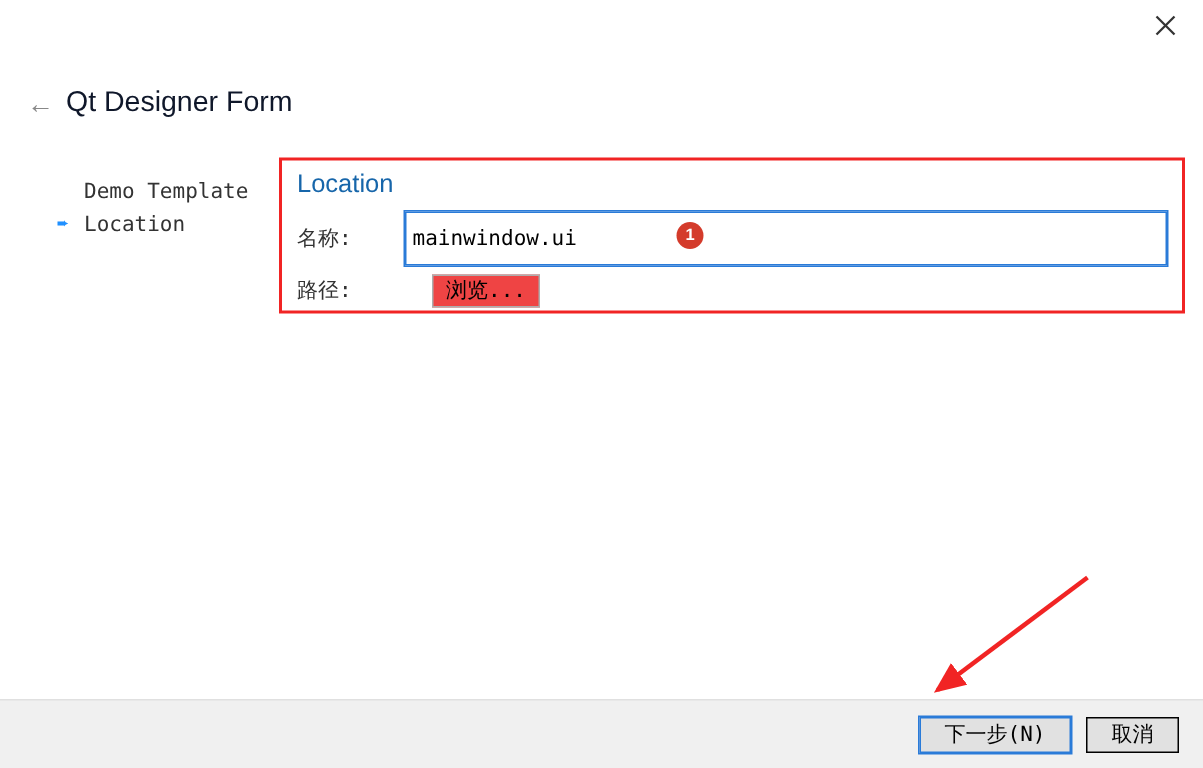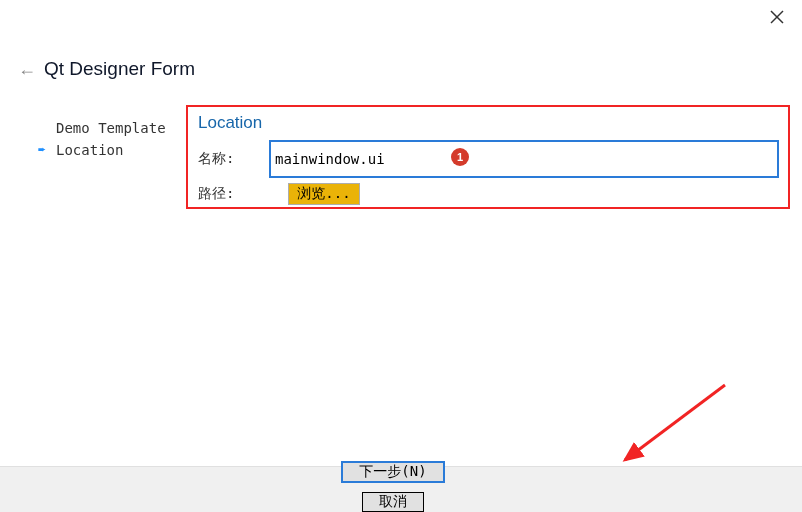--- a/index.html
+++ b/index.html
@@ -99,21 +99,21 @@
       border: 1px solid #2a7bd8;
       outline: 1px solid #2a7bd8;
     }
     .path-input {
       flex: 1;
     }
     .browse-btn {
       margin-left: 18px;
       width: 72px;
       height: 22px;
-      background: #eab308;
+      background: #ef4444;
       border: 1px solid #adadad;
       font-family: "SimSun", monospace;
       font-size: 14px;
       cursor: pointer;
     }
     .annot {
       position: absolute;
       width: 18px;
       height: 18px;
       border-radius: 50%;
@@ -141,21 +141,20 @@
       left: 0;
       width: 802px;
       height: 46px;
       background: #f0f0f0;
       border-top: 1px solid #e0e0e0;
       display: flex;
       align-items: center;
       justify-content: flex-end;
       padding-right: 16px;
       gap: 10px;
-      flex-direction: column;
     }
     .btn {
       height: 24px;
       padding: 0 16px;
       background: #e1e1e1;
       border: 1px solid #000000;
       font-family: "SimSun", monospace;
       font-size: 14px;
       cursor: pointer;
     }

